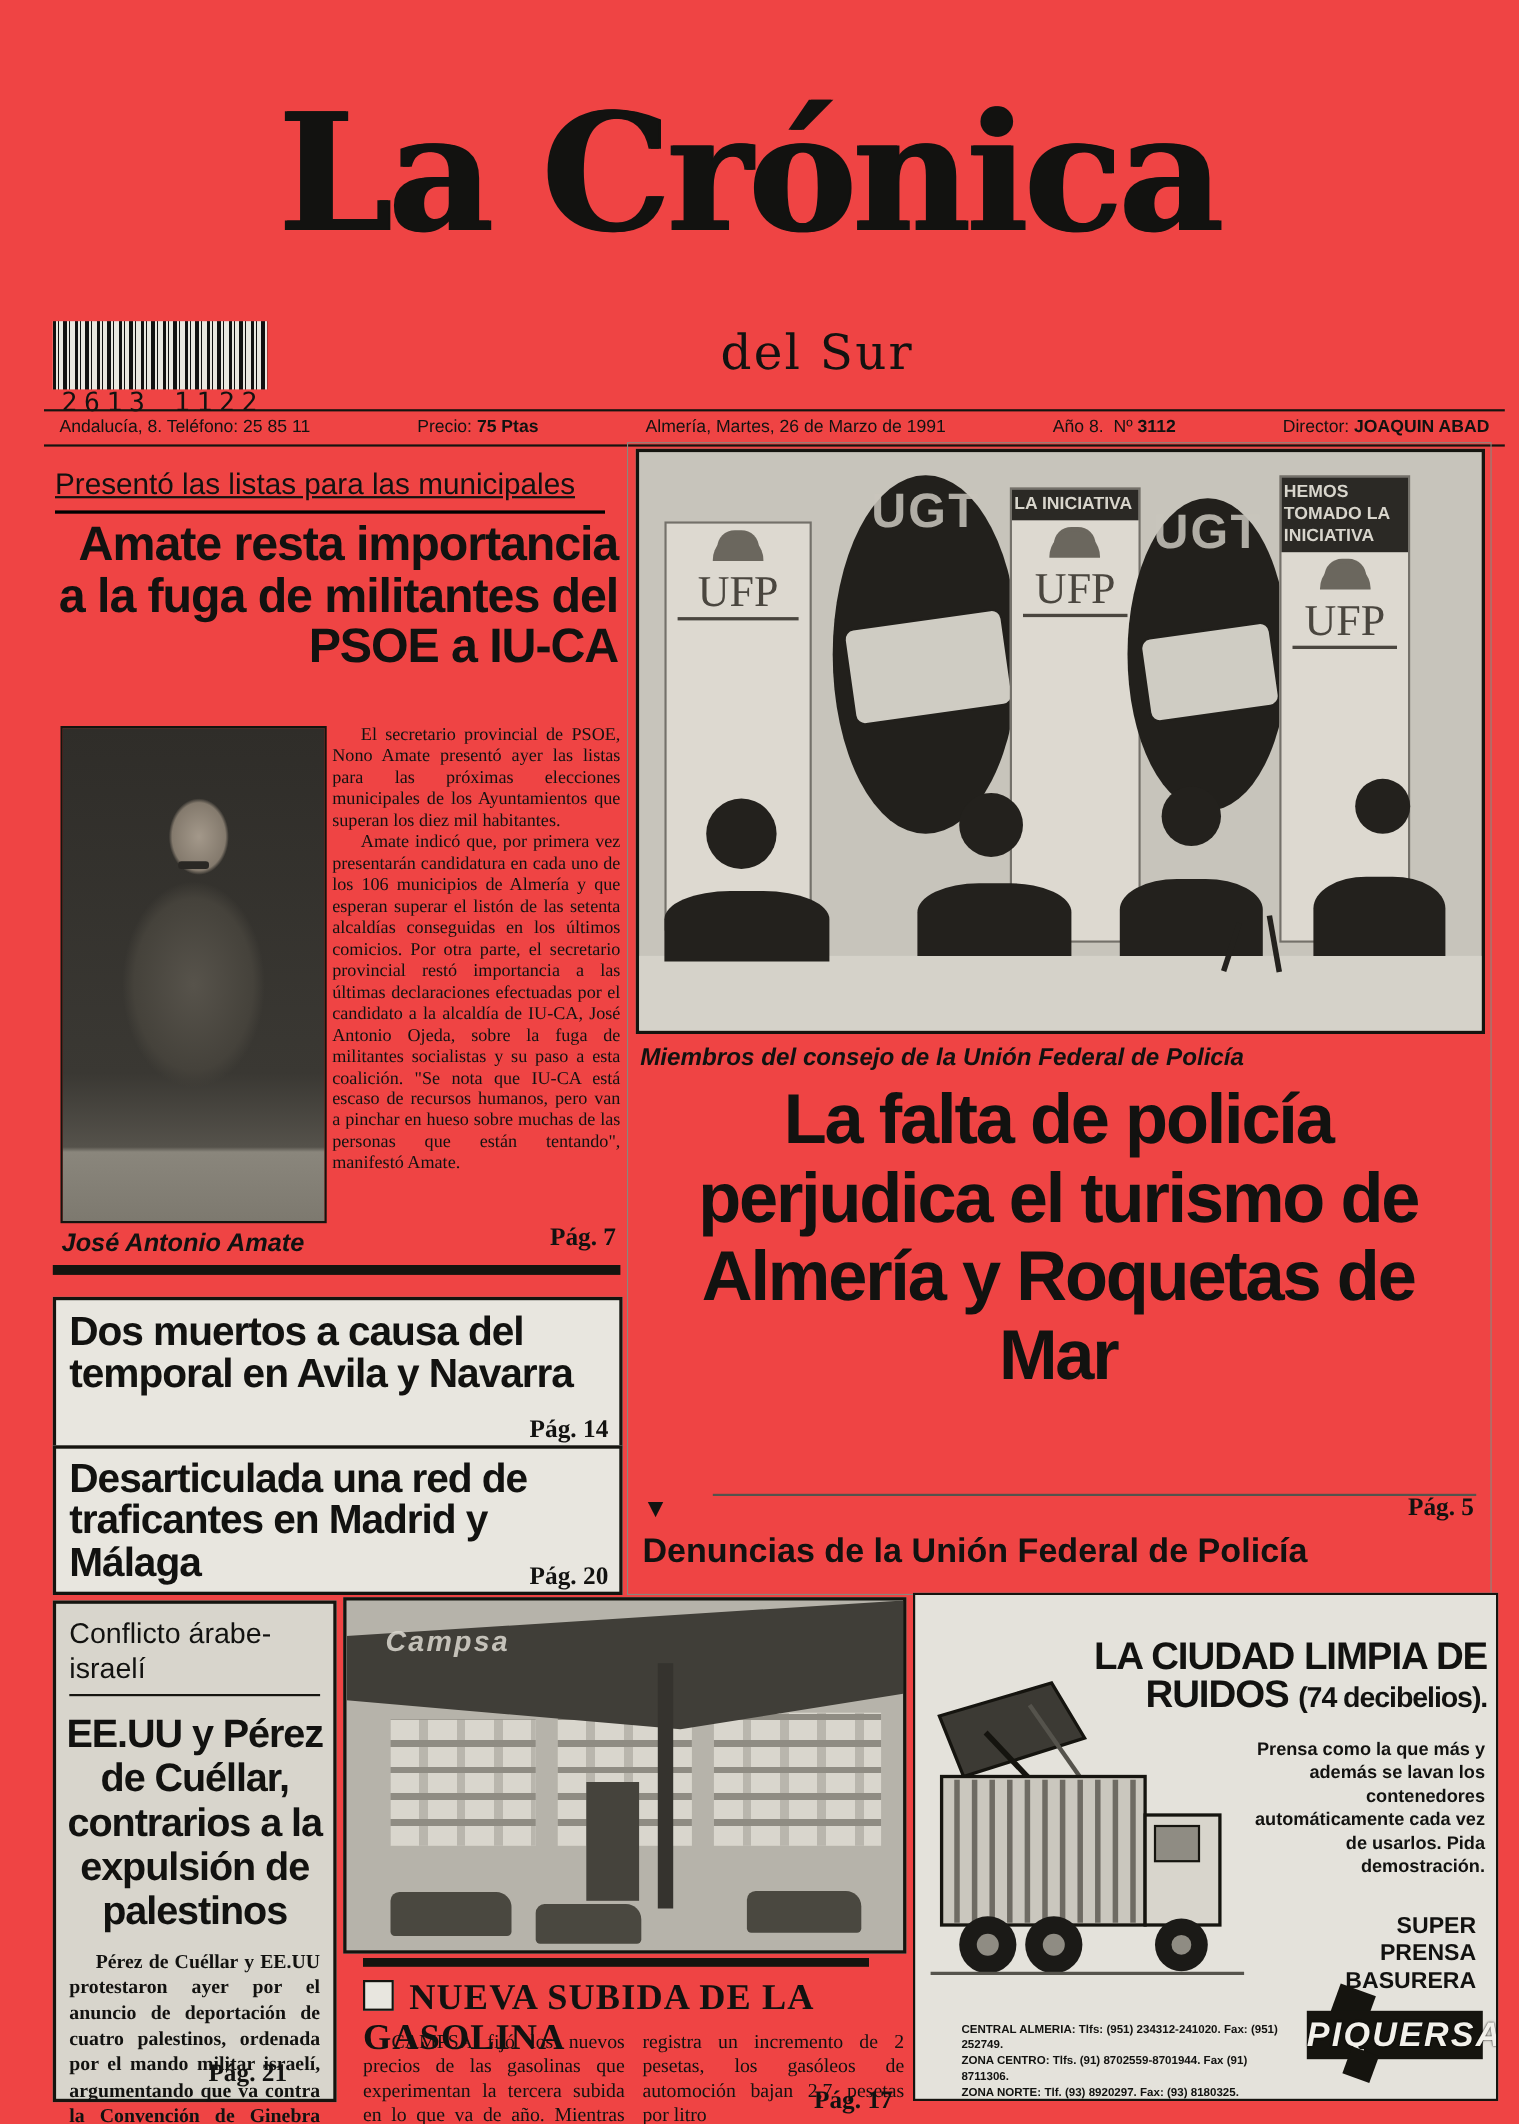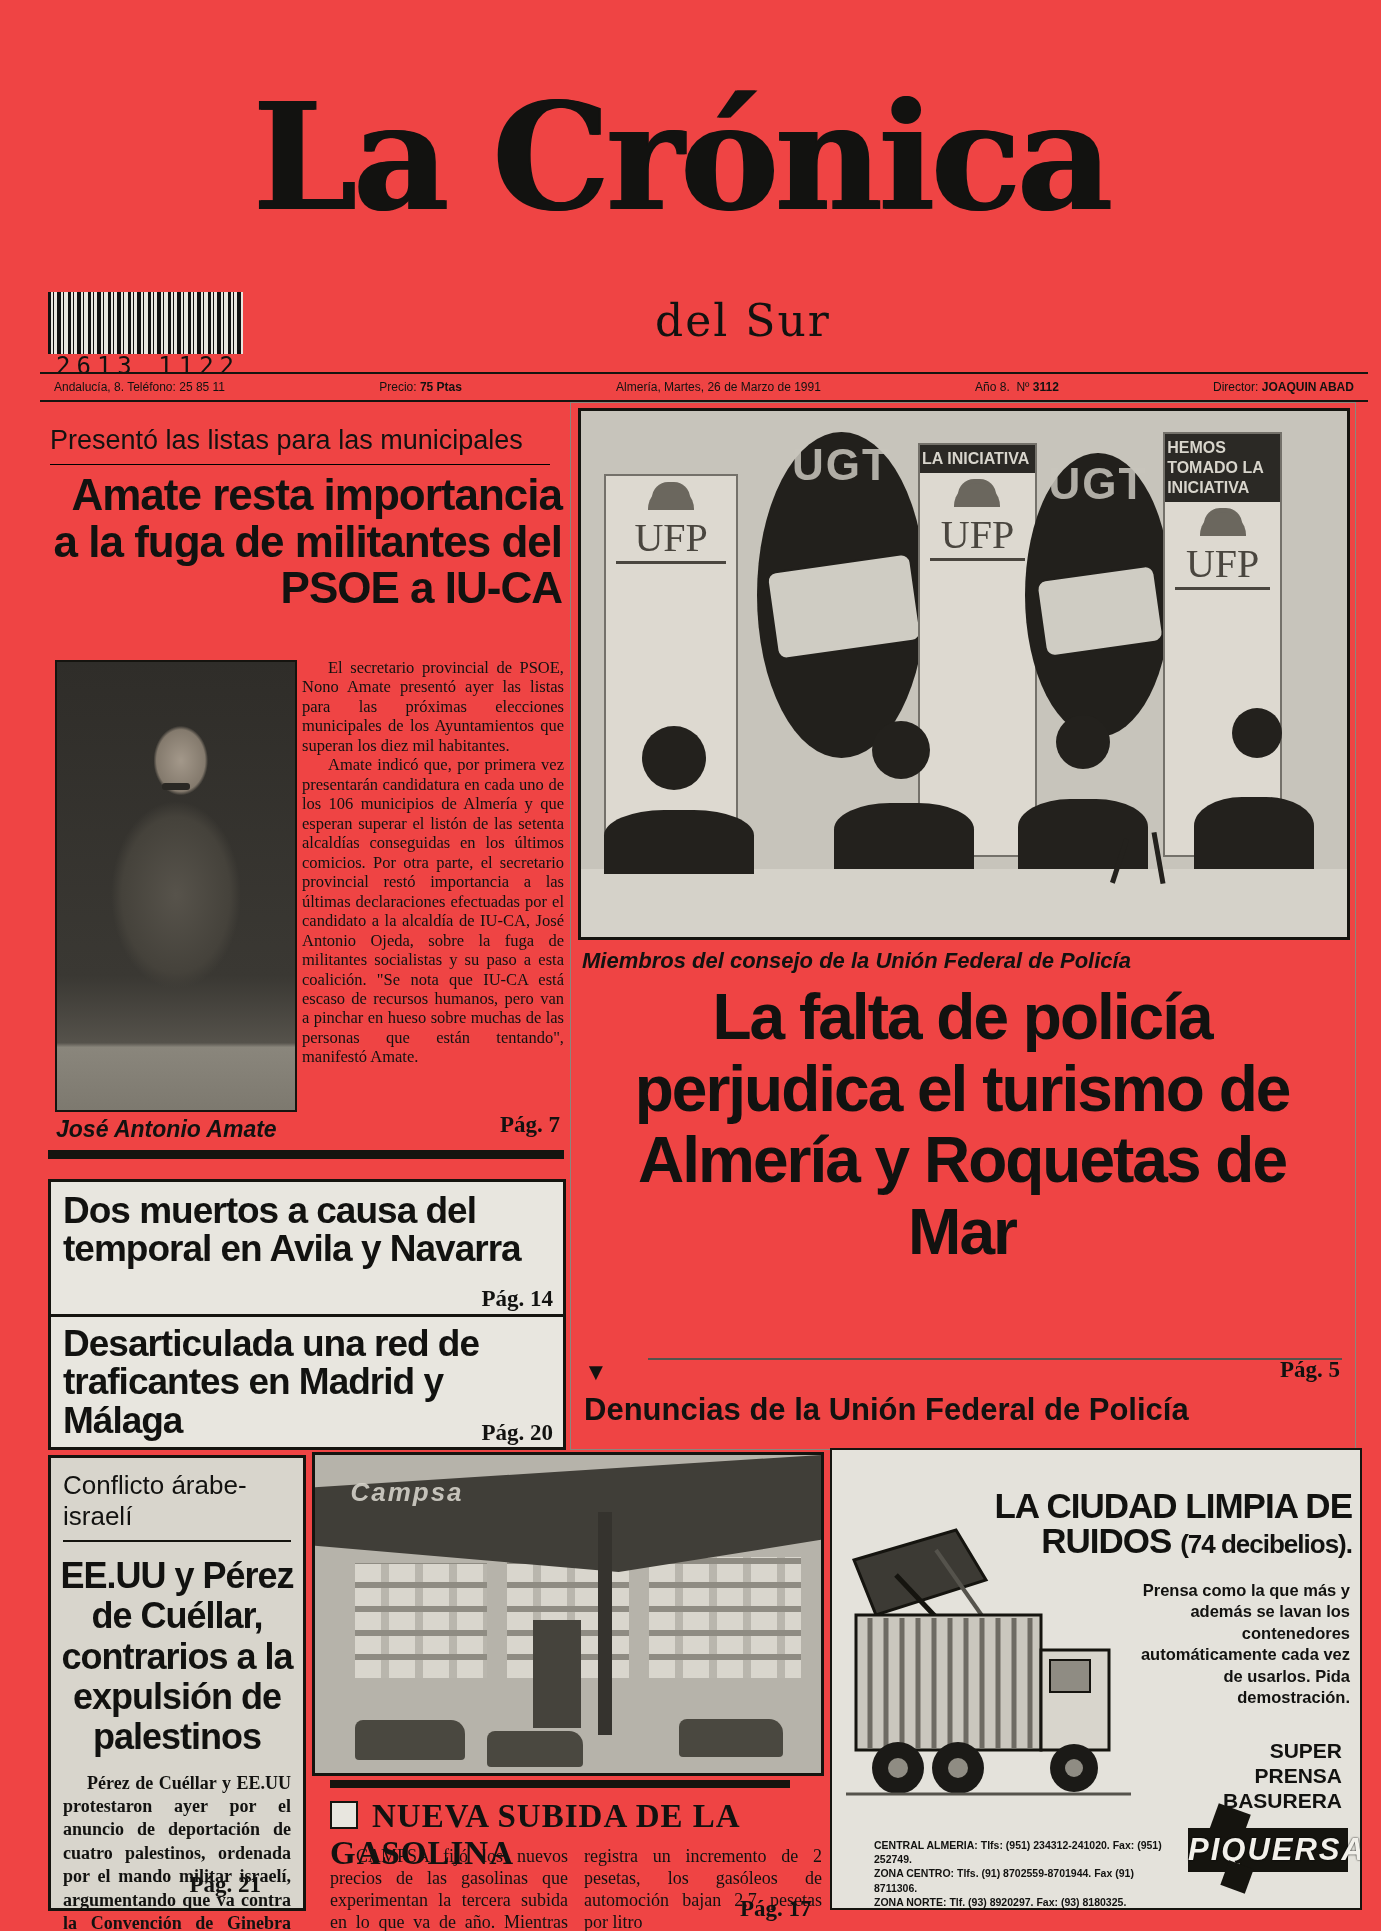--- a/index.html
+++ b/index.html
@@ -10,25 +10,25 @@
   
   .masthead-title{font-family:"DejaVu Serif",serif;font-weight:bold;font-size:148px;
                   letter-spacing:-4px;text-align:center;white-space:nowrap;
                   text-shadow:2px 0 #121210;}
   .masthead-sub{font-family:"DejaVu Serif",serif;font-size:44px;letter-spacing:2px;}
   .barcode{background:repeating-linear-gradient(90deg,#111 0 3px,#e8e6df 3px 5px,#111 5px 6px,#e8e6df 6px 9px,#111 9px 13px,#e8e6df 13px 15px,#111 15px 16px,#e8e6df 16px 20px);}
   .barcode-digits{font-family:"DejaVu Sans Mono",monospace;font-size:24px;letter-spacing:6px;}
 
   .infobar{border-top:2px solid #15140f;border-bottom:2px solid #15140f;
            display:flex;align-items:center;justify-content:space-between;
-           font-size:12px;padding:6px 14px;}
+           font-size:16px;padding:6px 14px;}
   .b{font-weight:bold;}
 
   
-  .kicker{font-size:27px;border-bottom:1px solid #000000;padding-bottom:8px;}
+  .kicker{font-size:27px;border-bottom:3px solid #000000;padding-bottom:8px;text-decoration:underline;}
   .lead-headline{font-weight:bold;font-size:44px;line-height:1.06;text-align:right;letter-spacing:-1px;}
   .bodytext{font-family:"Liberation Serif","DejaVu Serif",serif;font-size:16.5px;line-height:1.18;
             text-align:justify;}
   .bodytext p{margin:0;text-indent:26px;}
   .photocap{font-weight:bold;font-style:italic;font-size:23px;}
   .pagref{font-family:"Liberation Serif","DejaVu Serif",serif;font-weight:bold;font-size:23px;}
   .thickrule{background:#15140f;}
 
   .briefbox{border:3px solid #15140f;background:#e8e6df;}
   .brief-headline{font-weight:bold;font-size:37px;line-height:1.04;letter-spacing:-1px;}

